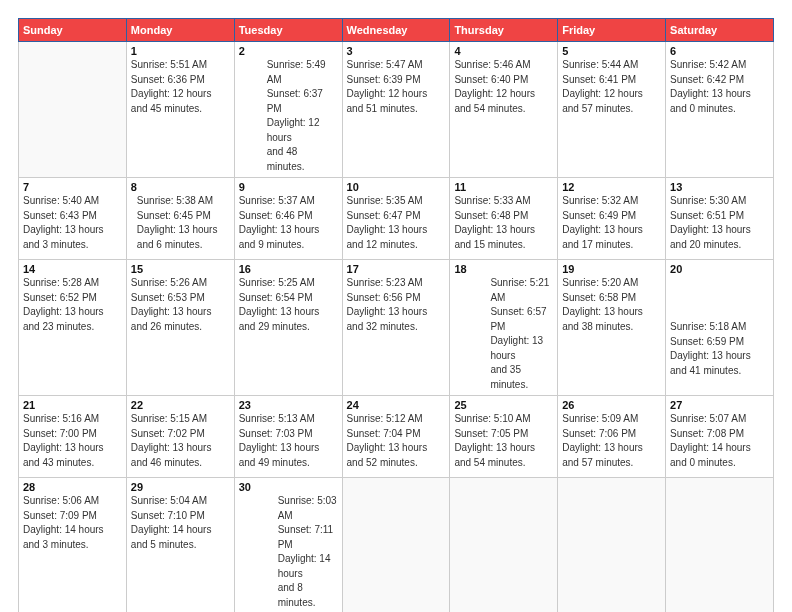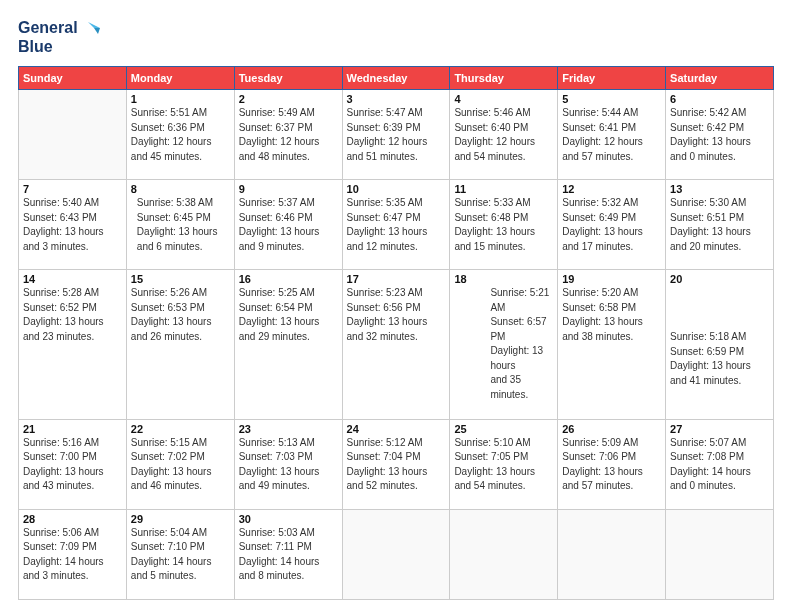--- a/index.html
+++ b/index.html
@@ -77,38 +77,20 @@
       line-height: 1.45;
     }
     .empty-cell {
       background: #f9f9f9;
     }
   </style>
 </head>
 <body>
 
 <div class="page">
-  <div class="header">
-    <div class="logo">
-    <div style="display:flex;flex-direction:column;align-items:flex-start;">
-      <div style="display:flex;align-items:center;">
-        <span style="font-size:16px;font-weight:bold;color:#1a3a6b;">General</span>
-        <svg width="22" height="20" viewBox="0 0 22 20" style="margin-left:2px;">
-          <polygon points="8,4 20,10 14,10" fill="#4db8e8"></polygon>
-          <polygon points="14,10 20,10 18,16" fill="#2a8fc0"></polygon>
-        </svg>
-      </div>
-      <span style="font-size:16px;font-weight:bold;color:#1a3a6b;">Blue</span>
-    </div>
-  </div>
-    <div class="title-block">
-      <div class="month-title"></div>
-      <div class="location-title"></div>
-    </div>
-  </div>
 
   <table class="calendar">
     <thead>
       <tr>
       <th>Sunday</th>
           <th>Monday</th>
           <th>Tuesday</th>
           <th>Wednesday</th>
           <th>Thursday</th>
           <th>Friday</th>
@@ -120,21 +102,21 @@
           <td class="empty-cell"></td>
           <td>
             <span class="day-number">1</span>
             <div class="day-info" style="white-space: pre-line;">Sunrise: 5:51 AM
 Sunset: 6:36 PM
 Daylight: 12 hours
 and 45 minutes.</div>
           </td>
           <td>
             <span class="day-number">2</span>
-            <div class="day-info" style="white-space: pre-line;">Sunrise: 5:49 AM
+            <div class="day-info" style="white-space: pre-line; margin-left: 28px;">Sunrise: 5:49 AM
 Sunset: 6:37 PM
 Daylight: 12 hours
 and 48 minutes.</div>
           </td>
           <td>
             <span class="day-number">3</span>
             <div class="day-info" style="white-space: pre-line;">Sunrise: 5:47 AM
 Sunset: 6:39 PM
 Daylight: 12 hours
 and 51 minutes.</div>
@@ -324,21 +306,21 @@
           </td>
           <td>
             <span class="day-number">29</span>
             <div class="day-info" style="white-space: pre-line;">Sunrise: 5:04 AM
 Sunset: 7:10 PM
 Daylight: 14 hours
 and 5 minutes.</div>
           </td>
           <td>
             <span class="day-number">30</span>
-            <div class="day-info" style="white-space: pre-line;">Sunrise: 5:03 AM
+            <div class="day-info" style="white-space: pre-line; margin-left: 39px;">Sunrise: 5:03 AM
 Sunset: 7:11 PM
 Daylight: 14 hours
 and 8 minutes.</div>
           </td>
           <td class="empty-cell"></td>
           <td class="empty-cell"></td>
           <td class="empty-cell"></td>
           <td class="empty-cell"></td>
         </tr>
       </tbody>

